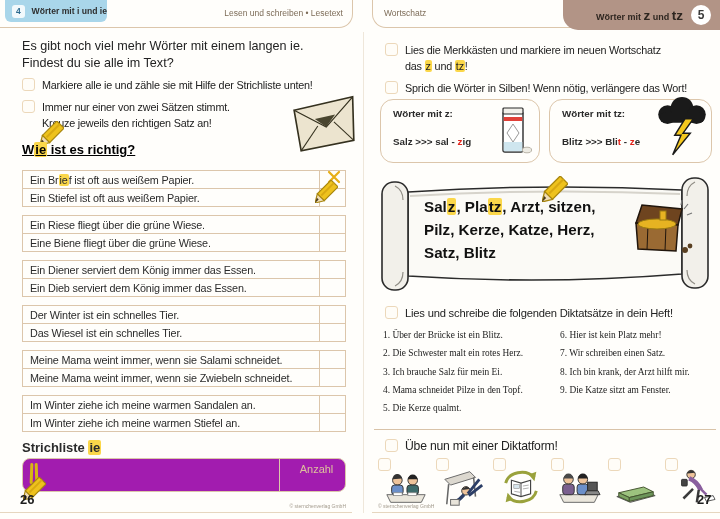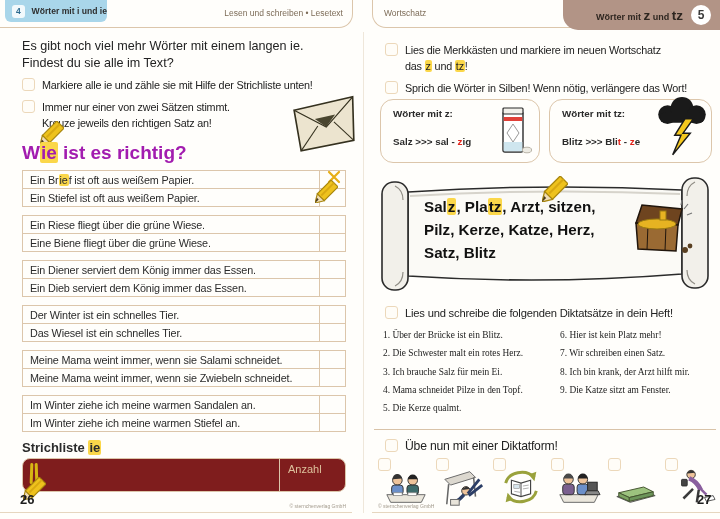--- a/index.html
+++ b/index.html
@@ -26,30 +26,30 @@
   .seam{position:absolute;left:363px;top:32px;width:1px;height:481px;background:#efe7da;}
   .bottomrule{position:absolute;top:512px;height:1px;background:#e6d6bf;}
   
   .cb{display:inline-block;width:11px;height:11px;border:1.5px solid #ecd8ba;border-radius:3px;background:#fffdf8;flex:0 0 auto;}
   .task{position:absolute;display:flex;gap:7px;align-items:flex-start;}
   .task .cb{margin-top:1px;}
   .tlabel{font-size:10.8px;letter-spacing:-0.2px;line-height:16px;color:#222;}
   .hl{background:#fbd74a;border-radius:2px;padding:0 1px;}
   .red{color:#e2231a;}
   .intro{position:absolute;left:22px;top:38px;font-size:12.6px;line-height:17px;color:#222;}
-  .heading{position:absolute;left:22px;top:142px;font-size:19px;font-weight:bold;color:#a21caf;}
+  .heading{position:absolute;left:22px;top:142px;font-size:13px;font-weight:bold;color:#000000;text-decoration:underline;}
   
   .sbox{position:absolute;left:22px;width:324px;border:1.2px solid #dcc6ab;background:#fffefb;box-sizing:border-box;}
   .srow{display:flex;height:17px;align-items:center;gap:7px;}
   .srow + .srow{border-top:1px solid #dcc6ab;}
   .stxt{flex:1;padding-left:7px;font-size:10.8px;letter-spacing:-0.15px;white-space:nowrap;overflow:hidden;}
   .scell{width:25px;align-self:stretch;border-left:1px solid #dcc6ab;}
   
   .strich-label{position:absolute;left:22px;top:440px;font-size:13px;font-weight:bold;}
-  .tallybox{position:absolute;left:22px;top:458px;width:324px;height:34px;border:1.5px solid #dcc6ab;border-radius:8px;box-sizing:border-box;background:#7f1d1d;}
+  .tallybox{position:absolute;left:22px;top:458px;width:324px;height:34px;border:1.5px solid #dcc6ab;border-radius:8px;box-sizing:border-box;background:#a21caf;text-align:center;}
   .anzahl{position:absolute;right:0;top:0;bottom:0;width:66px;border-left:1.5px solid #dcc6ab;
     font-size:11px;color:#ddc19c;padding:4px 0 0 8px;box-sizing:border-box;}
   .tally{position:absolute;width:2.6px;height:21px;background:#d8b713;border-radius:2px;}
   .pagenum{position:absolute;font-size:13px;font-weight:bold;color:#1d1d1d;}
   .copyright{position:absolute;font-size:5px;color:#a29a8c;}
   
   .merkbox{position:absolute;top:99px;height:64px;border:1.5px solid #dcc6ab;border-radius:13px;background:#fffefb;box-sizing:border-box;}
   .mtitle{position:absolute;left:12px;top:8px;font-size:9.8px;font-weight:bold;}
   .mexample{position:absolute;left:12px;top:36px;font-size:9.8px;font-weight:bold;white-space:nowrap;}
   .scrollwrap{position:absolute;left:374px;top:170px;width:342px;height:130px;}

